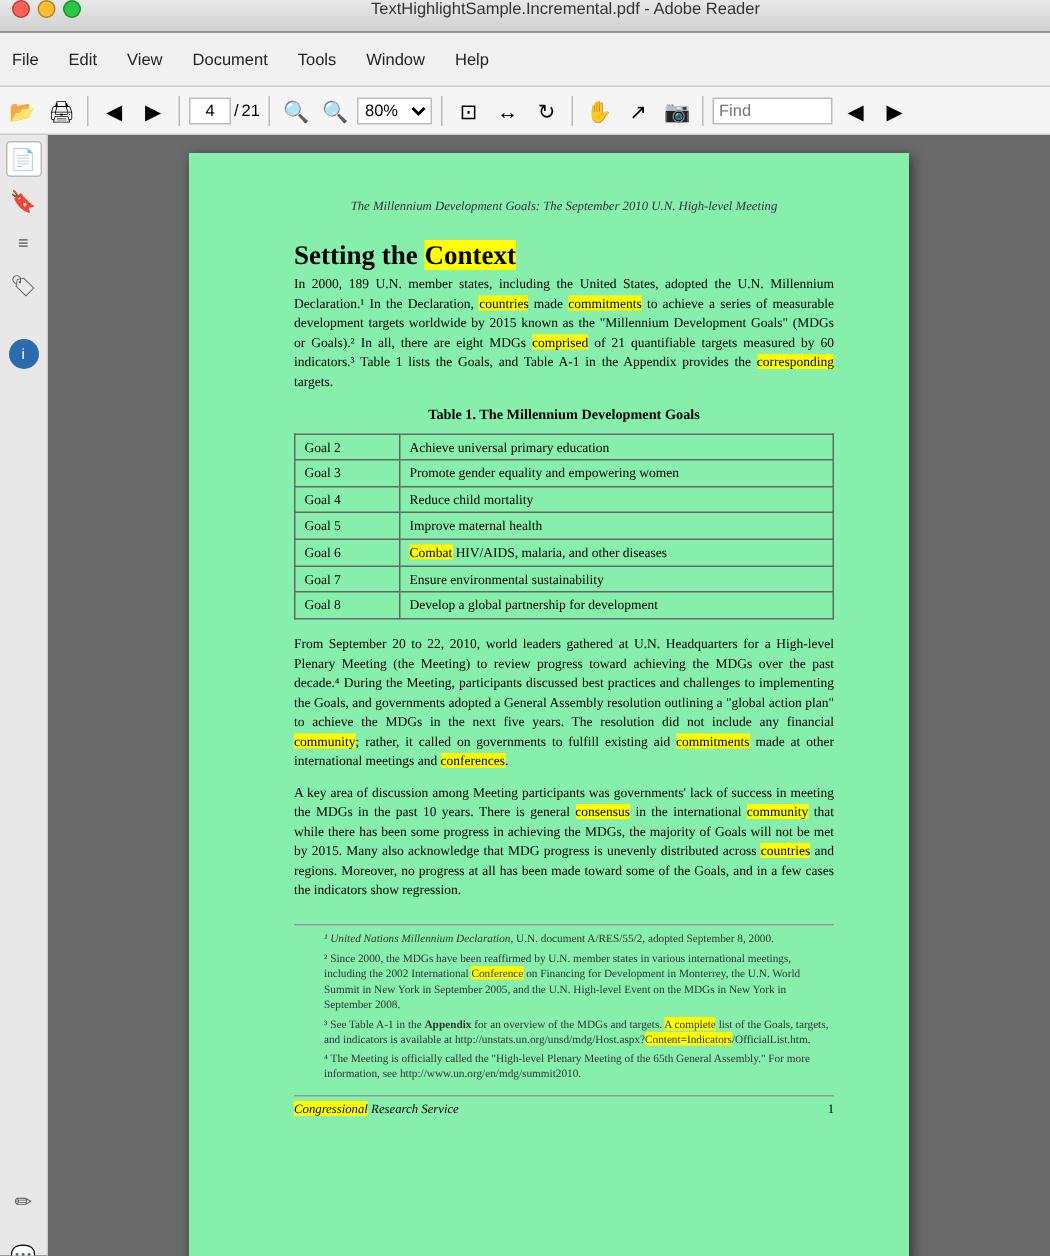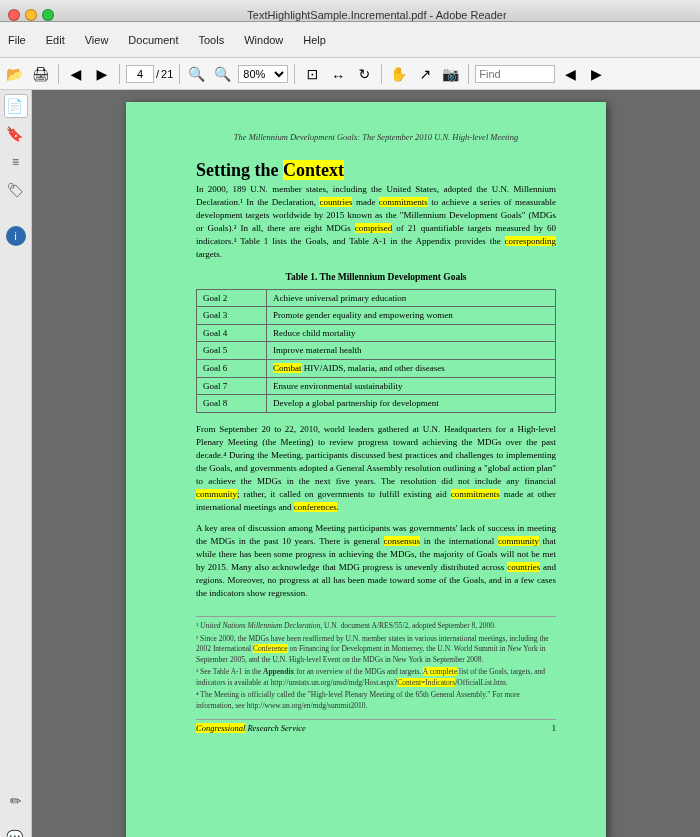--- a/index.html
+++ b/index.html
@@ -10,21 +10,21 @@
       font-size: 12px;
       background: #4a4a4a;
       overflow: hidden;
     }
 
     
     .title-bar {
       background: linear-gradient(to bottom, #e8e8e8, #d0d0d0);
       height: 22px;
       display: flex;
-      align-items: flex-end;
+      align-items: flex-start;
       padding: 0 8px;
       border-bottom: 1px solid #999;
     }
     .title-bar-buttons {
       display: flex;
       gap: 5px;
       margin-right: 8px;
     }
     .tb-btn {
       width: 12px;
@@ -228,20 +228,21 @@
     .pdf-footer-separator {
       border: none;
       border-top: 1px solid #999;
       margin-top: 16px;
       margin-bottom: 4px;
     }
     .pdf-footnotes {
       font-size: 7.5px;
       line-height: 1.4;
       color: #333;
+      margin-left: 20px;
     }
     .pdf-footnotes p { margin-bottom: 2px; }
 
     .pdf-bottom-bar {
       display: flex;
       justify-content: space-between;
       align-items: center;
       border-top: 1px solid #999;
       margin-top: 8px;
       padding-top: 3px;

